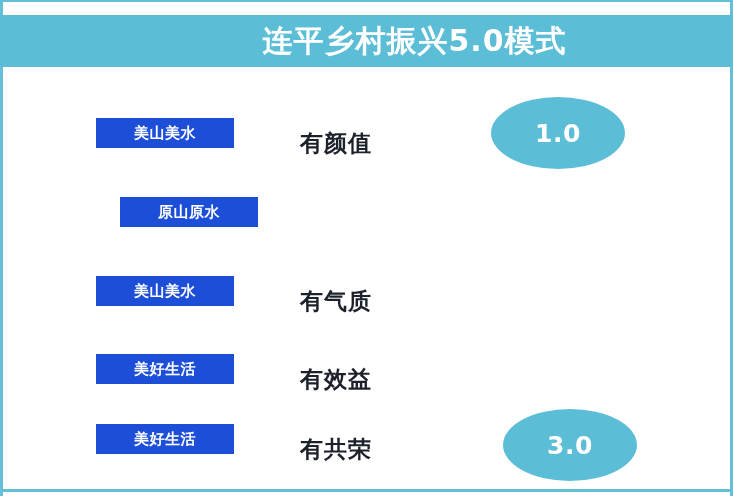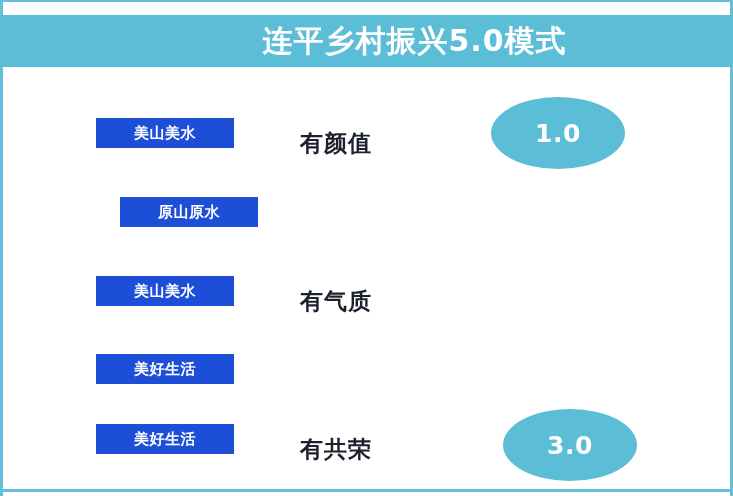--- a/index.html
+++ b/index.html
@@ -180,20 +180,23 @@
       </div>
       <div class="ellipse ellipse-2">
         <span class="ellipse-value">3.0</span>
       </div>
     </div>
 
     <div class="row row-3">
       <div class="badge">
         <span class="badge-label">美好生活</span>
       </div>
+      <div class="phrase">
+        <span class="phrase-label">有效益</span>
+      </div>
 
     </div>
 
     <div class="row row-4">
       <div class="badge">
         <span class="badge-label">美好生活</span>
       </div>
       <div class="phrase">
         <span class="phrase-label">有共荣</span>
       </div>

